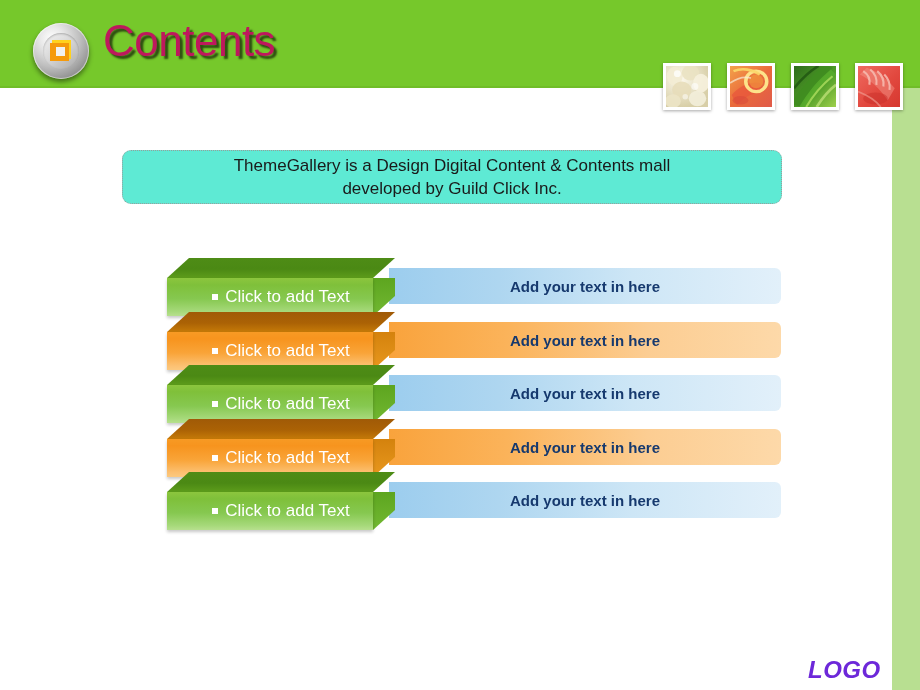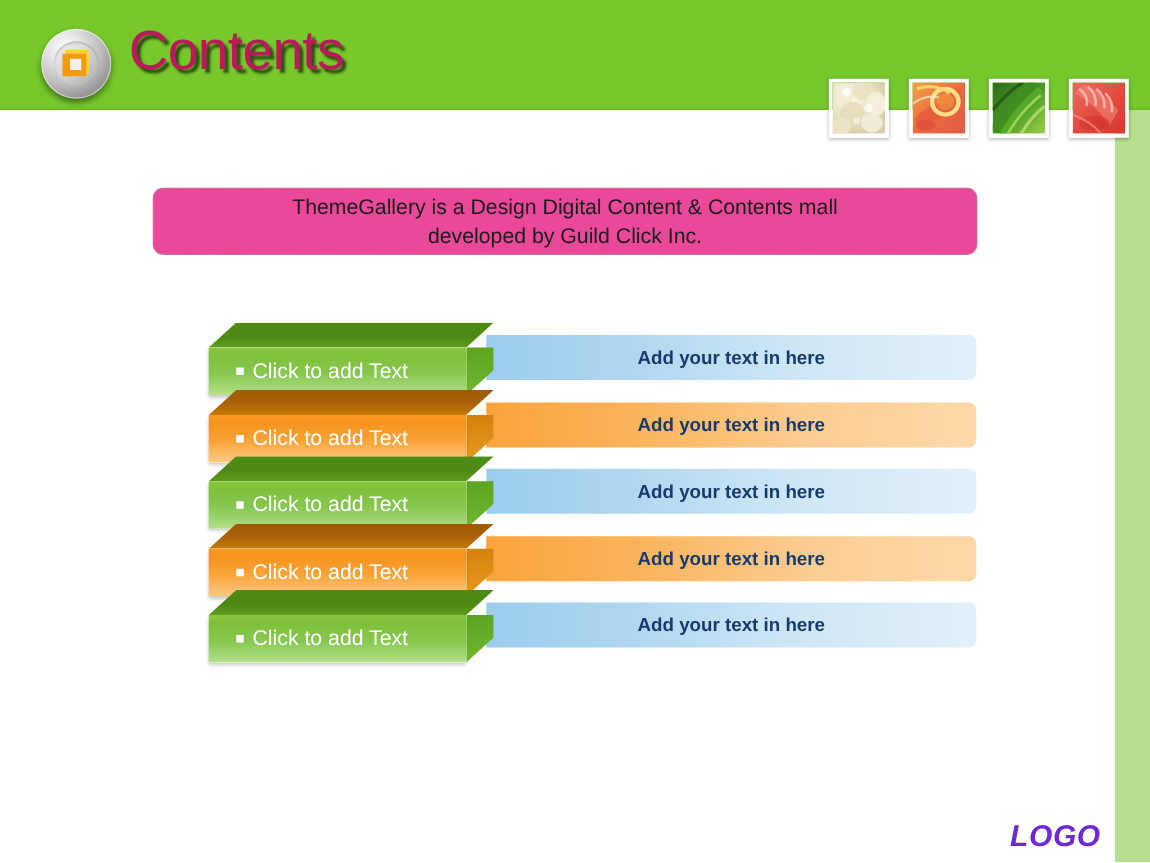--- a/index.html
+++ b/index.html
@@ -140,21 +140,21 @@
     top: 150px;
     width: 660px;
     height: 54px;
     border: 1px dotted #9a9a9a;
     border-radius: 9px;
     box-sizing: border-box;
     display: flex;
     flex-direction: column;
     align-items: center;
     justify-content: center;
-    background: #ec4899;
+    background: #5eead4;
   }
   .desc-line {
     font-size: 17px;
     color: #1a1a1a;
     line-height: 23px;
     white-space: nowrap;
   }
 
   
   #rows { position: absolute; left: 0; top: 0; width: 920px; height: 690px; }
@@ -214,20 +214,21 @@
   
   .block-front {
     position: absolute;
     left: 0;
     top: 20px;
     width: 206px;
     height: 38px;
     display: flex;
     align-items: center;
     box-shadow: 0 2px 3px rgba(0,0,0,0.22);
+    justify-content: center;
   }
   .row.blue .block-front {
     background: linear-gradient(to bottom, #8cc63e 0%, #7fc03a 18%, #86c850 55%, #a6d97a 88%, #b7e08e 100%);
   }
   .row.orange .block-front {
     background: linear-gradient(to bottom, #f79a24 0%, #f7941e 18%, #f9a438 55%, #fcc071 88%, #fcc97f 100%);
   }
 
   
   .block-side {

